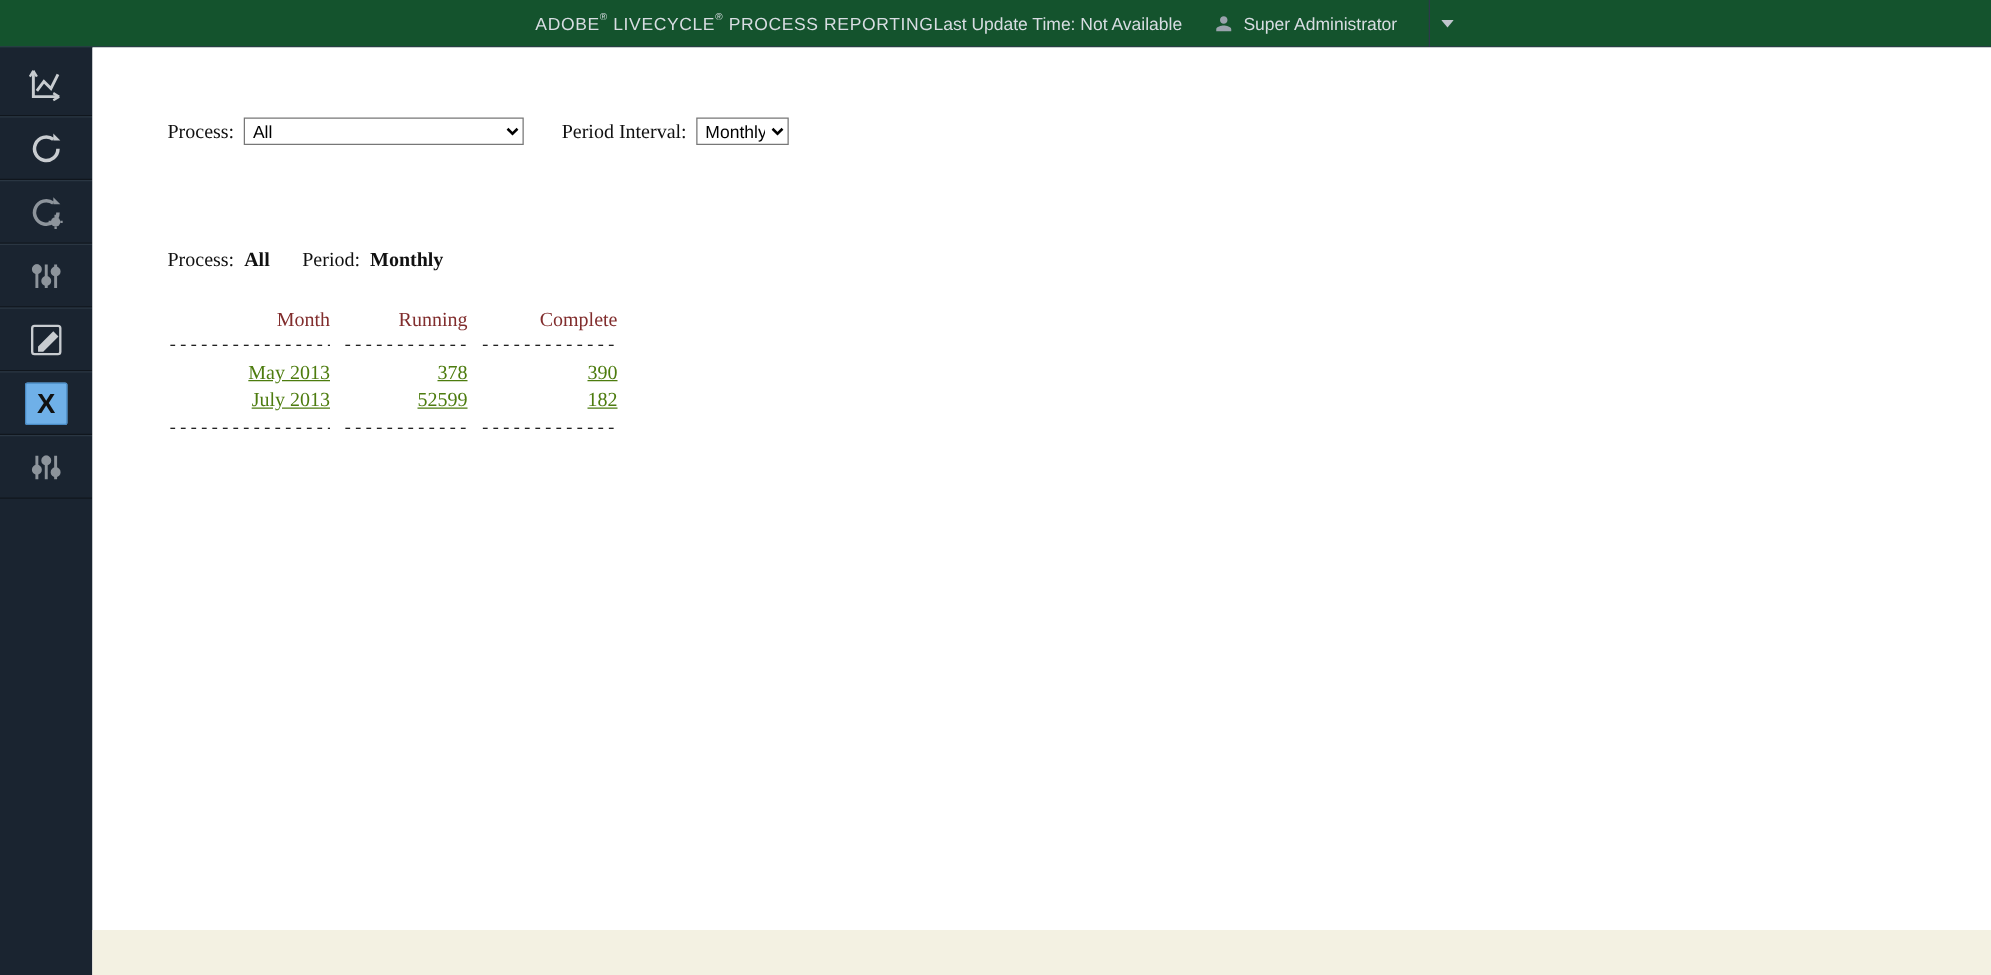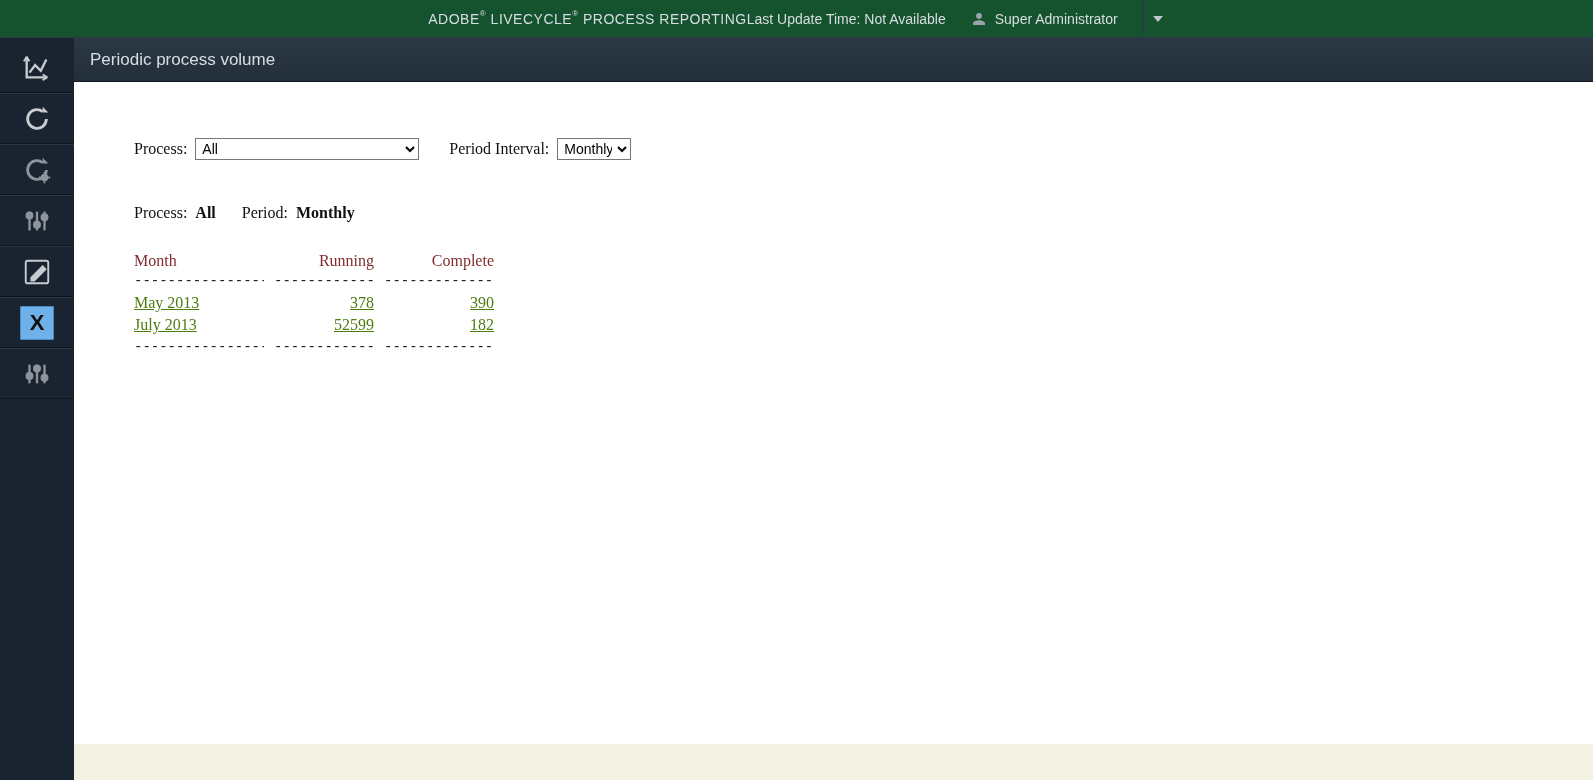--- a/index.html
+++ b/index.html
@@ -131,34 +131,34 @@
   font-size: 14px;
   height: 22px;
   border: 1px solid #777;
   background: #fff;
   padding: 0 2px;
 }
 .sel.process { width: 224px; }
 .sel.period { width: 74px; }
 
 .summary {
-  margin-top: 44px;
+  margin-top: 84px;
   font-size: 16px;
 }
 .summary b { font-weight: bold; }
 .summary .gap { display: inline-block; width: 18px; }
 
 .report-table {
   margin-top: 30px;
   font-size: 16px;
 }
 .th-row, .data-row, .dash-row {
   display: flex;
 }
-.col-month { width: 130px; text-align: left; }
+.col-month { width: 130px; text-align: right; }
 .col-run { width: 100px; text-align: right; }
 .col-comp { width: 110px; text-align: right; }
 .th-row div { color: #812d2d; }
 .data-row div { color: #4d7c0f; padding: 2px 0; text-decoration: underline; }
 .dash-row {
   color: #222;
   letter-spacing: 0;
   font-family: "Courier New", monospace;
   font-size: 14px;
   line-height: 1.6;
@@ -253,23 +253,20 @@
           <circle cx="8" cy="18" r="3" fill="#8d949b"></circle>
         <line x1="16" y1="6" x2="16" y2="26"></line>
           <circle cx="16" cy="10" r="3" fill="#8d949b"></circle>
         <line x1="24" y1="6" x2="24" y2="26"></line>
           <circle cx="24" cy="20" r="3" fill="#8d949b"></circle>
       </svg>
     </div>
   </div>
 
   <div class="main">
-    <div class="section-header">
-      <span>Periodic process volume</span>
-    </div>
     <div class="content">
 
       <div class="filters">
         <div>
           <label>Process:</label>
           <select class="sel process">
             <option>All</option>
           </select>
         </div>
         <div>

